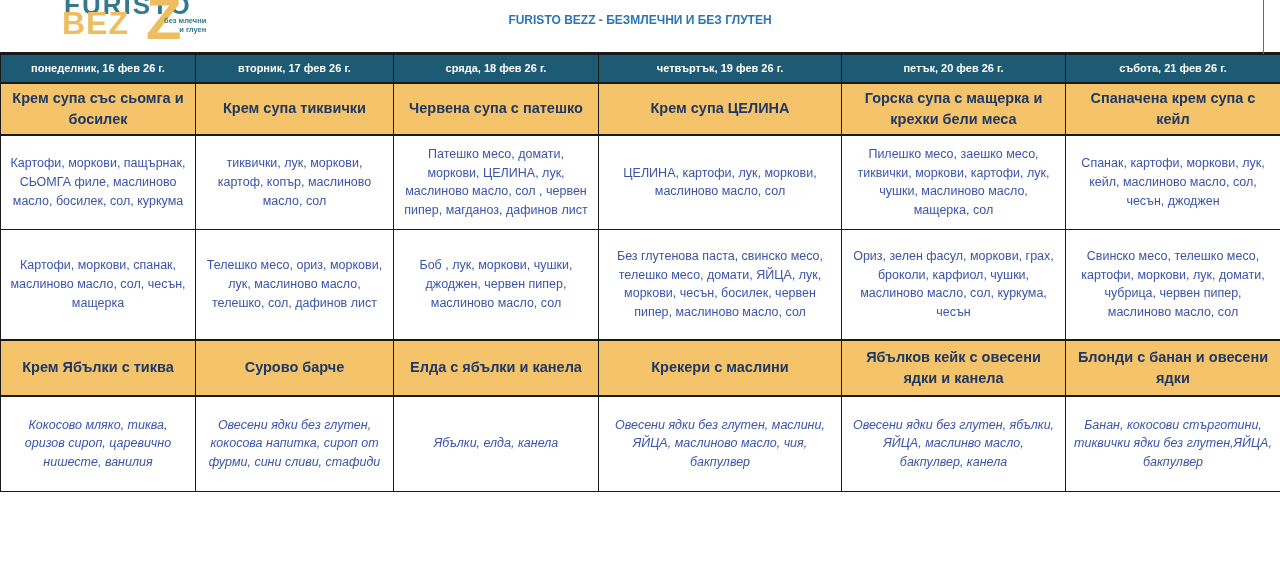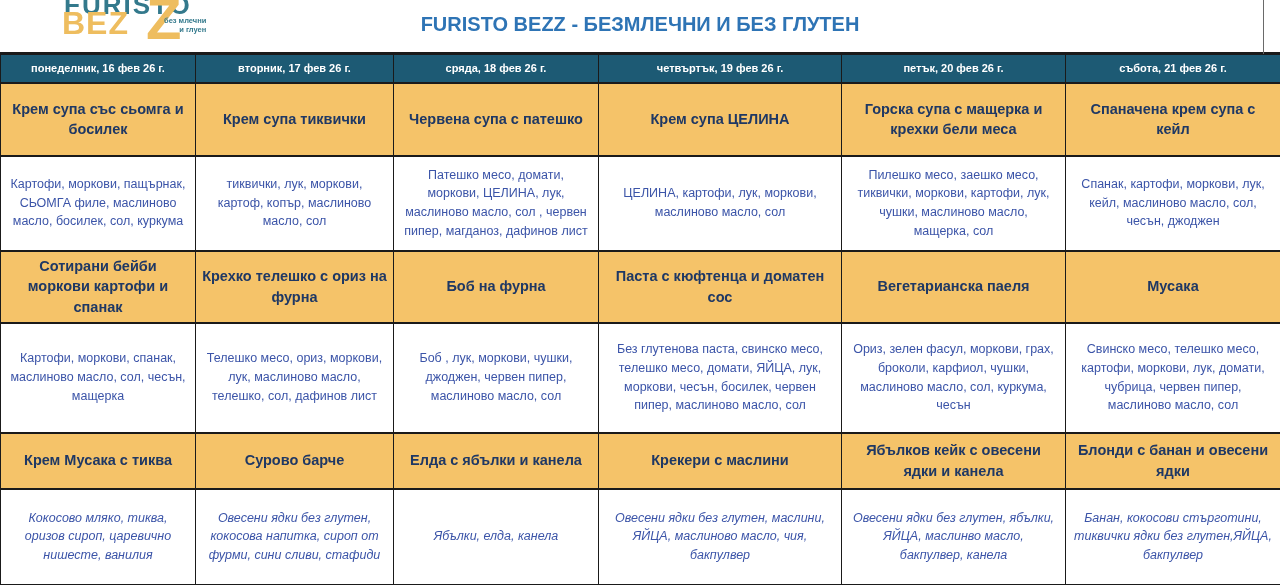--- a/index.html
+++ b/index.html
@@ -30,21 +30,21 @@
     font-size:58px; font-weight:800; color:#eebd5f; line-height:1.0;
   }
   .logo-tag {
     position:absolute; left:102px; top:16px;
     display:flex; flex-direction:column; align-items:flex-end;
     color:#33798c; font-size:7.5px; font-weight:700; line-height:1.25;
     white-space:nowrap;
   }
   .title {
     position:absolute; left:0; right:0; top:13px; margin:0;
-    text-align:center; font-size:20px; font-weight:700; color:#2e74b5;
+    text-align:center; font-size:12px; font-weight:700; color:#2e74b5;
   }
   .top-right-line {
     position:absolute; right:16px; top:0; width:1px; height:54px; background:#6a6a6a;
   }
   
   table.menu {
     width:1280px; border-collapse:collapse; table-layout:fixed;
   }
   table.menu th, table.menu td {
     border:1px solid #1a1a1a;
@@ -58,21 +58,21 @@
   }
   tr.meals td {
     background:#f5c369; color:#1f3864;
     font-weight:700; font-size:14.5px; line-height:1.4;
     border-top-width:2px; border-bottom-width:2px;
   }
   tr.ing td {
     background:#ffffff; color:#3b54a8;
     font-size:12.5px; line-height:1.5; padding:4px 8px;
   }
-  tr.row-m1 { height:73px;border-radius:13px; }
+  tr.row-m1 { height:52px;border-radius:13px; }
   tr.row-i1 { height:95px; }
   tr.row-m2 { height:72px; }
   tr.row-i2 { height:110px; }
   tr.row-m3 { height:56px; }
   tr.row-i3 { height:96px;font-style:italic; }
 </style>
 </head>
 <body>
 
 <header class="top">
@@ -118,38 +118,30 @@
       <td>Спаначена крем супа с кейл</td>
     </tr>
     <tr class="ing row-i1">
       <td>Картофи, моркови, пащърнак, СЬОМГА филе, маслиново масло, босилек, сол, куркума</td>
       <td>тиквички, лук, моркови, картоф, копър, маслиново масло, сол</td>
       <td>Патешко месо, домати, моркови, ЦЕЛИНА, лук, маслиново масло, сол , червен пипер, магданоз, дафинов лист</td>
       <td>ЦЕЛИНА, картофи, лук, моркови, маслиново масло, сол</td>
       <td>Пилешко месо, заешко месо, тиквички, моркови, картофи, лук, чушки, маслиново масло, мащерка, сол</td>
       <td>Спанак, картофи, моркови, лук, кейл, маслиново масло, сол, чесън, джоджен</td>
     </tr>
-    <tr class="meals row-m2">
-      <td>Сотирани бейби моркови картофи и спанак</td>
-      <td>Крехко телешко с ориз на фурна</td>
-      <td>Боб на фурна</td>
-      <td>Паста с кюфтенца и доматен сос</td>
-      <td>Вегетарианска паеля</td>
-      <td>Мусака</td>
-    </tr>
     <tr class="ing row-i2">
       <td>Картофи, моркови, спанак, маслиново масло, сол, чесън, мащерка</td>
       <td>Телешко месо, ориз, моркови, лук, маслиново масло, телешко, сол, дафинов лист</td>
       <td>Боб , лук, моркови, чушки, джоджен, червен пипер, маслиново масло, сол</td>
       <td>Без глутенова паста, свинско месо, телешко месо, домати, ЯЙЦА, лук, моркови, чесън, босилек, червен пипер, маслиново масло, сол</td>
       <td>Ориз, зелен фасул, моркови, грах, броколи, карфиол, чушки, маслиново масло, сол, куркума, чесън</td>
       <td>Свинско месо, телешко месо, картофи, моркови, лук, домати, чубрица, червен пипер, маслиново масло, сол</td>
     </tr>
     <tr class="meals row-m3">
-      <td>Крем Мусака с тиква</td>
+      <td>Крем Ябълки с тиква</td>
       <td>Сурово барче</td>
       <td>Елда с ябълки и канела</td>
       <td>Крекери с маслини</td>
       <td>Ябълков кейк с овесени ядки и канела</td>
       <td>Блонди с банан и овесени ядки</td>
     </tr>
     <tr class="ing row-i3">
       <td>Кокосово мляко, тиква, оризов сироп, царевично нишесте, ванилия</td>
       <td>Овесени ядки без глутен, кокосова напитка, сироп от фурми, сини сливи, стафиди</td>
       <td>Ябълки, елда, канела</td>

